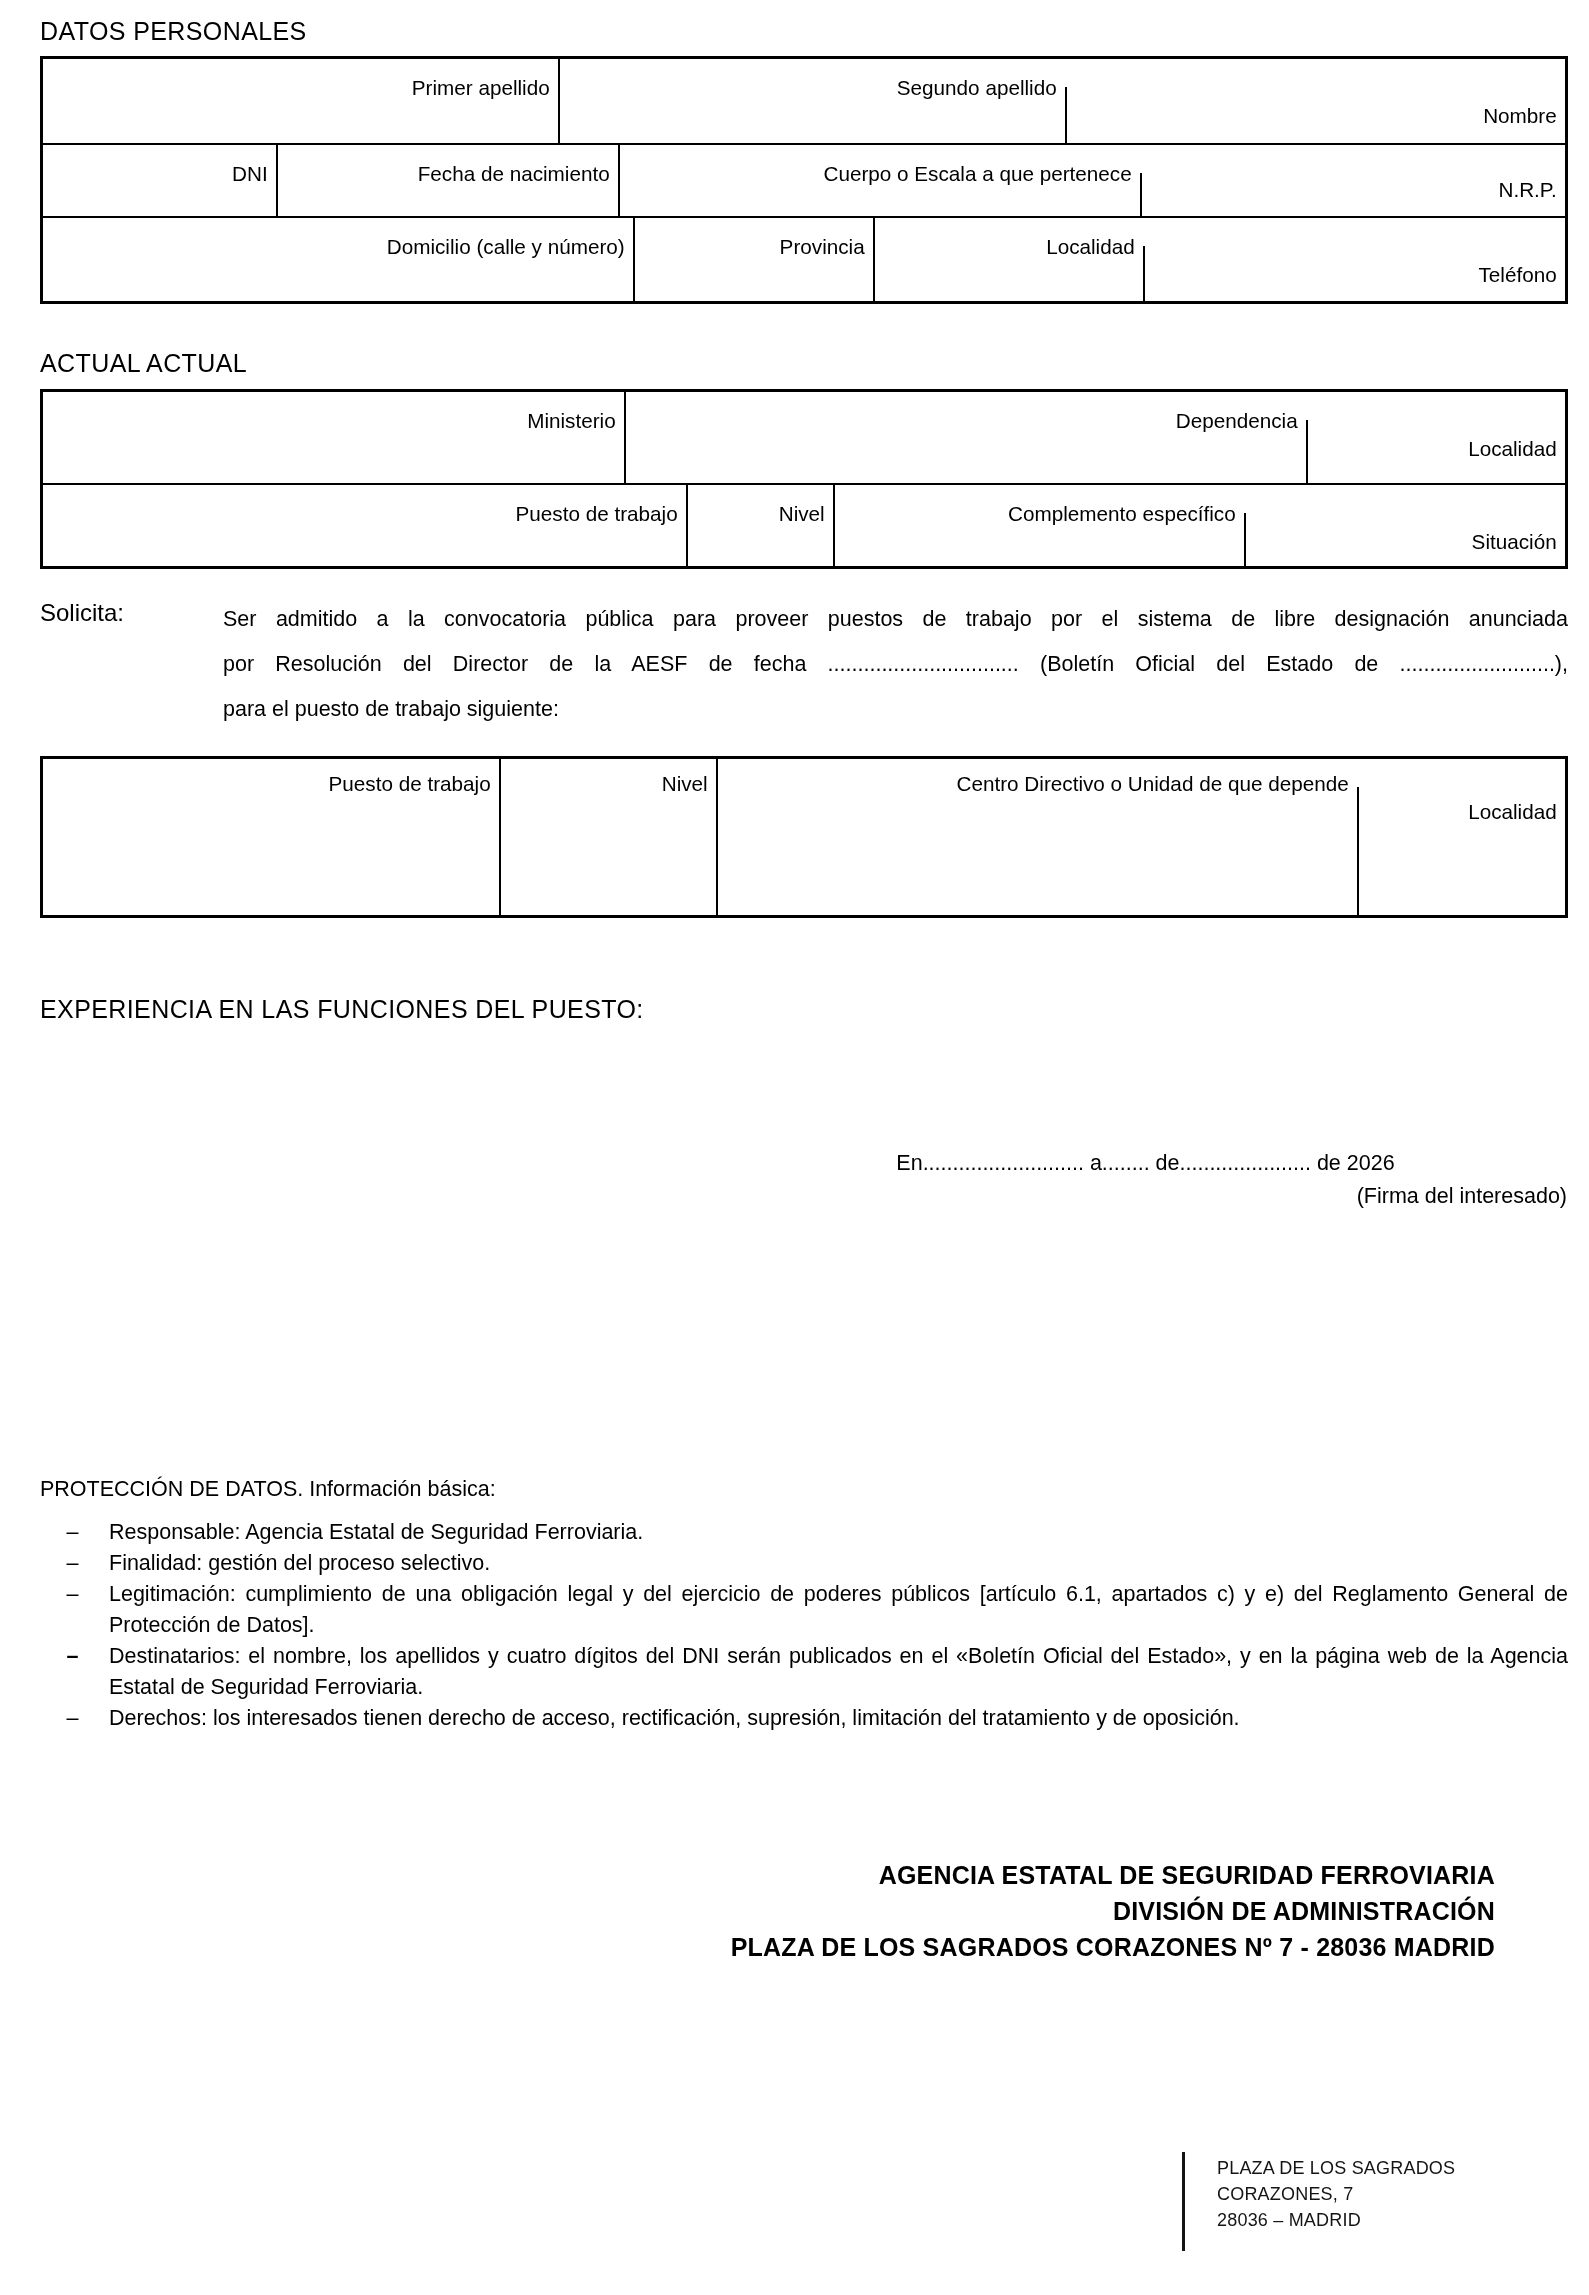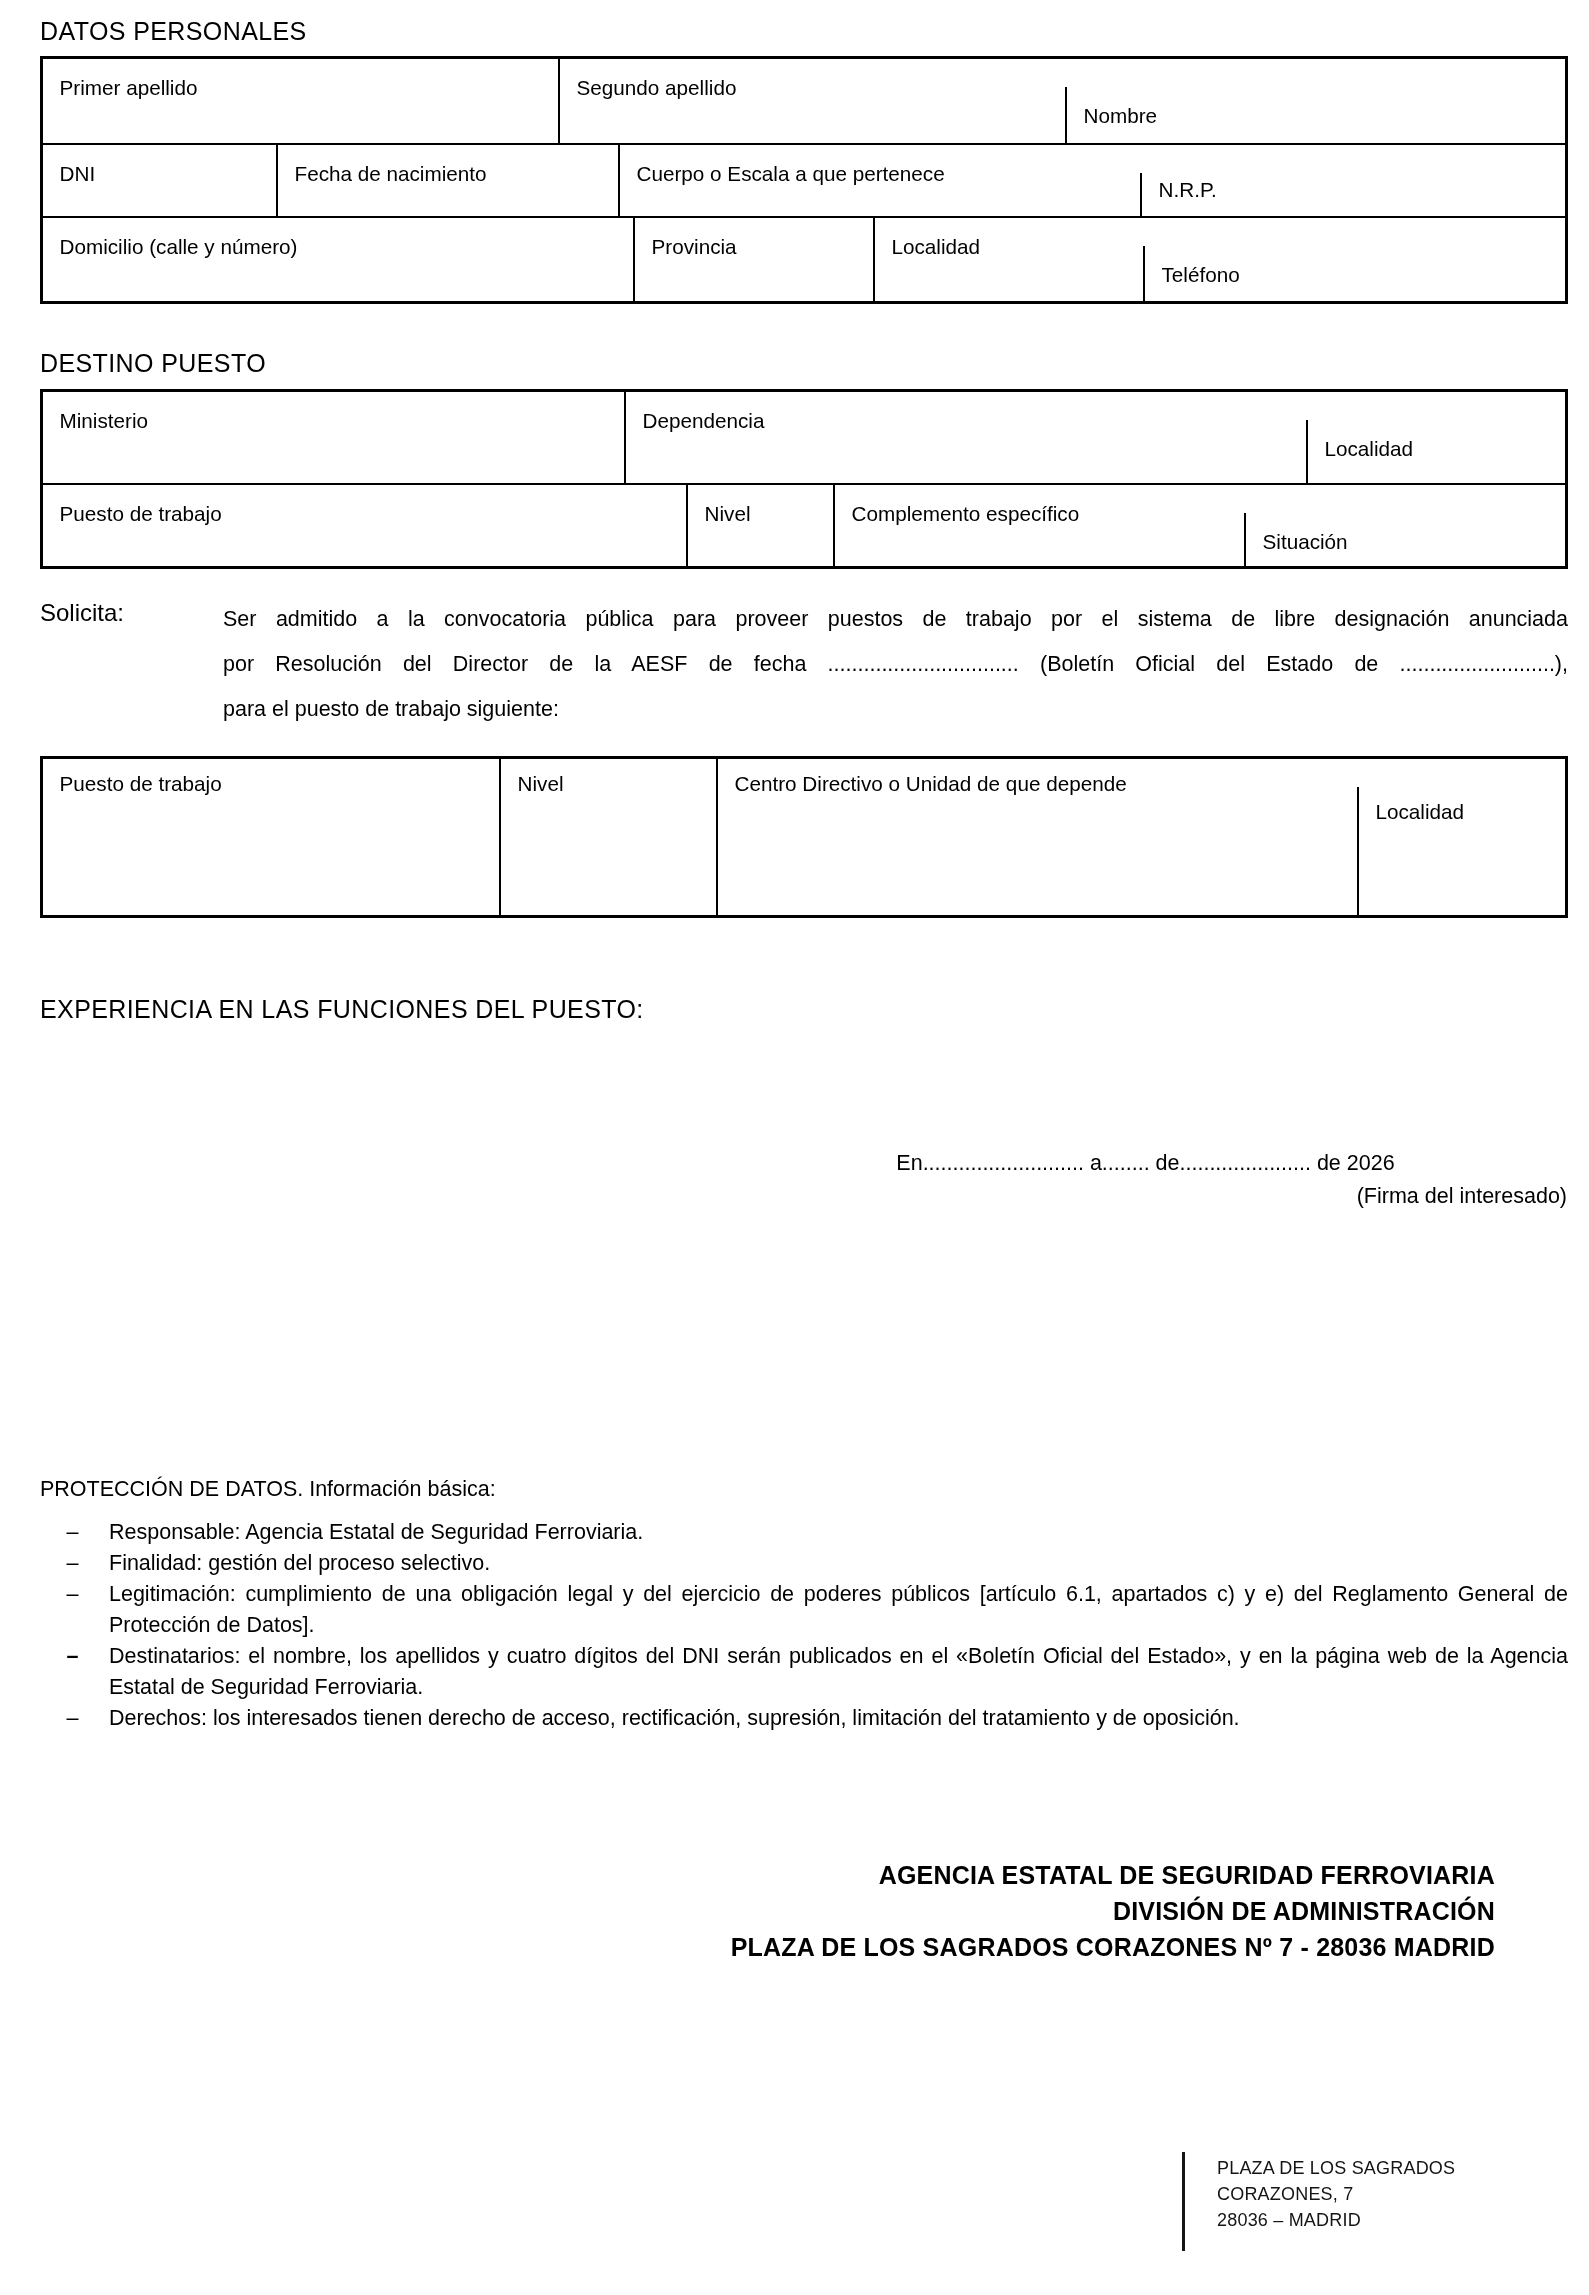--- a/index.html
+++ b/index.html
@@ -4,21 +4,21 @@
 <style>
   html,body{margin:0;padding:0;}
   body{
     width:1589px;height:2295px;position:relative;overflow:hidden;
     background:#ffffff;color:#000000;
     font-family:"Liberation Sans",sans-serif;
   }
   .sec-h{position:absolute;left:40px;font-size:25px;letter-spacing:0.4px;white-space:nowrap;}
   
   .tbl{position:absolute;left:40px;width:1528px;border:3.3px solid #000;box-sizing:border-box;background:#fff;}
-  .trow{display:flex;}
+  .trow{display:flex;text-align:right;}
   .trow + .trow{border-top:2.5px solid #000;}
   .tcell{box-sizing:border-box;padding:16.5px 8.3px 0 16.5px;font-size:20.7px;overflow:hidden;white-space:nowrap;}
   .tcell + .tcell{border-left:2.5px solid #000;}
   .tcell.grow{flex:1;margin-top:28px;}
   .pt-sm{padding-top:5px;}
   
   .sol-label{position:absolute;left:40px;top:599px;font-size:24px;}
   .sol-para{position:absolute;left:223px;top:597px;width:1345px;}
   .sol-line{font-size:21.5px;line-height:45px;}
   .just{text-align:justify;text-align-last:justify;}
@@ -57,21 +57,21 @@
     <div class="tcell grow pt-sm">N.R.P.</div>
   </div>
   <div class="trow" style="height:83px">
     <div class="tcell" style="width:590px">Domicilio (calle y número)</div>
     <div class="tcell" style="width:240px">Provincia</div>
     <div class="tcell" style="width:270px">Localidad</div>
     <div class="tcell grow">Teléfono</div>
   </div>
 </div>
 
-<div class="sec-h" style="top:349px">DESTINO PUESTO</div>
+<div class="sec-h" style="top:349px">ACTUAL ACTUAL</div>
 
 <div class="tbl" style="top:389px">
   <div class="trow" style="height:91px">
     <div class="tcell" style="width:581px">Ministerio</div>
     <div class="tcell" style="width:682px">Dependencia</div>
     <div class="tcell grow">Localidad</div>
   </div>
   <div class="trow" style="height:81px">
     <div class="tcell" style="width:643px">Puesto de trabajo</div>
     <div class="tcell" style="width:147px">Nivel</div>

